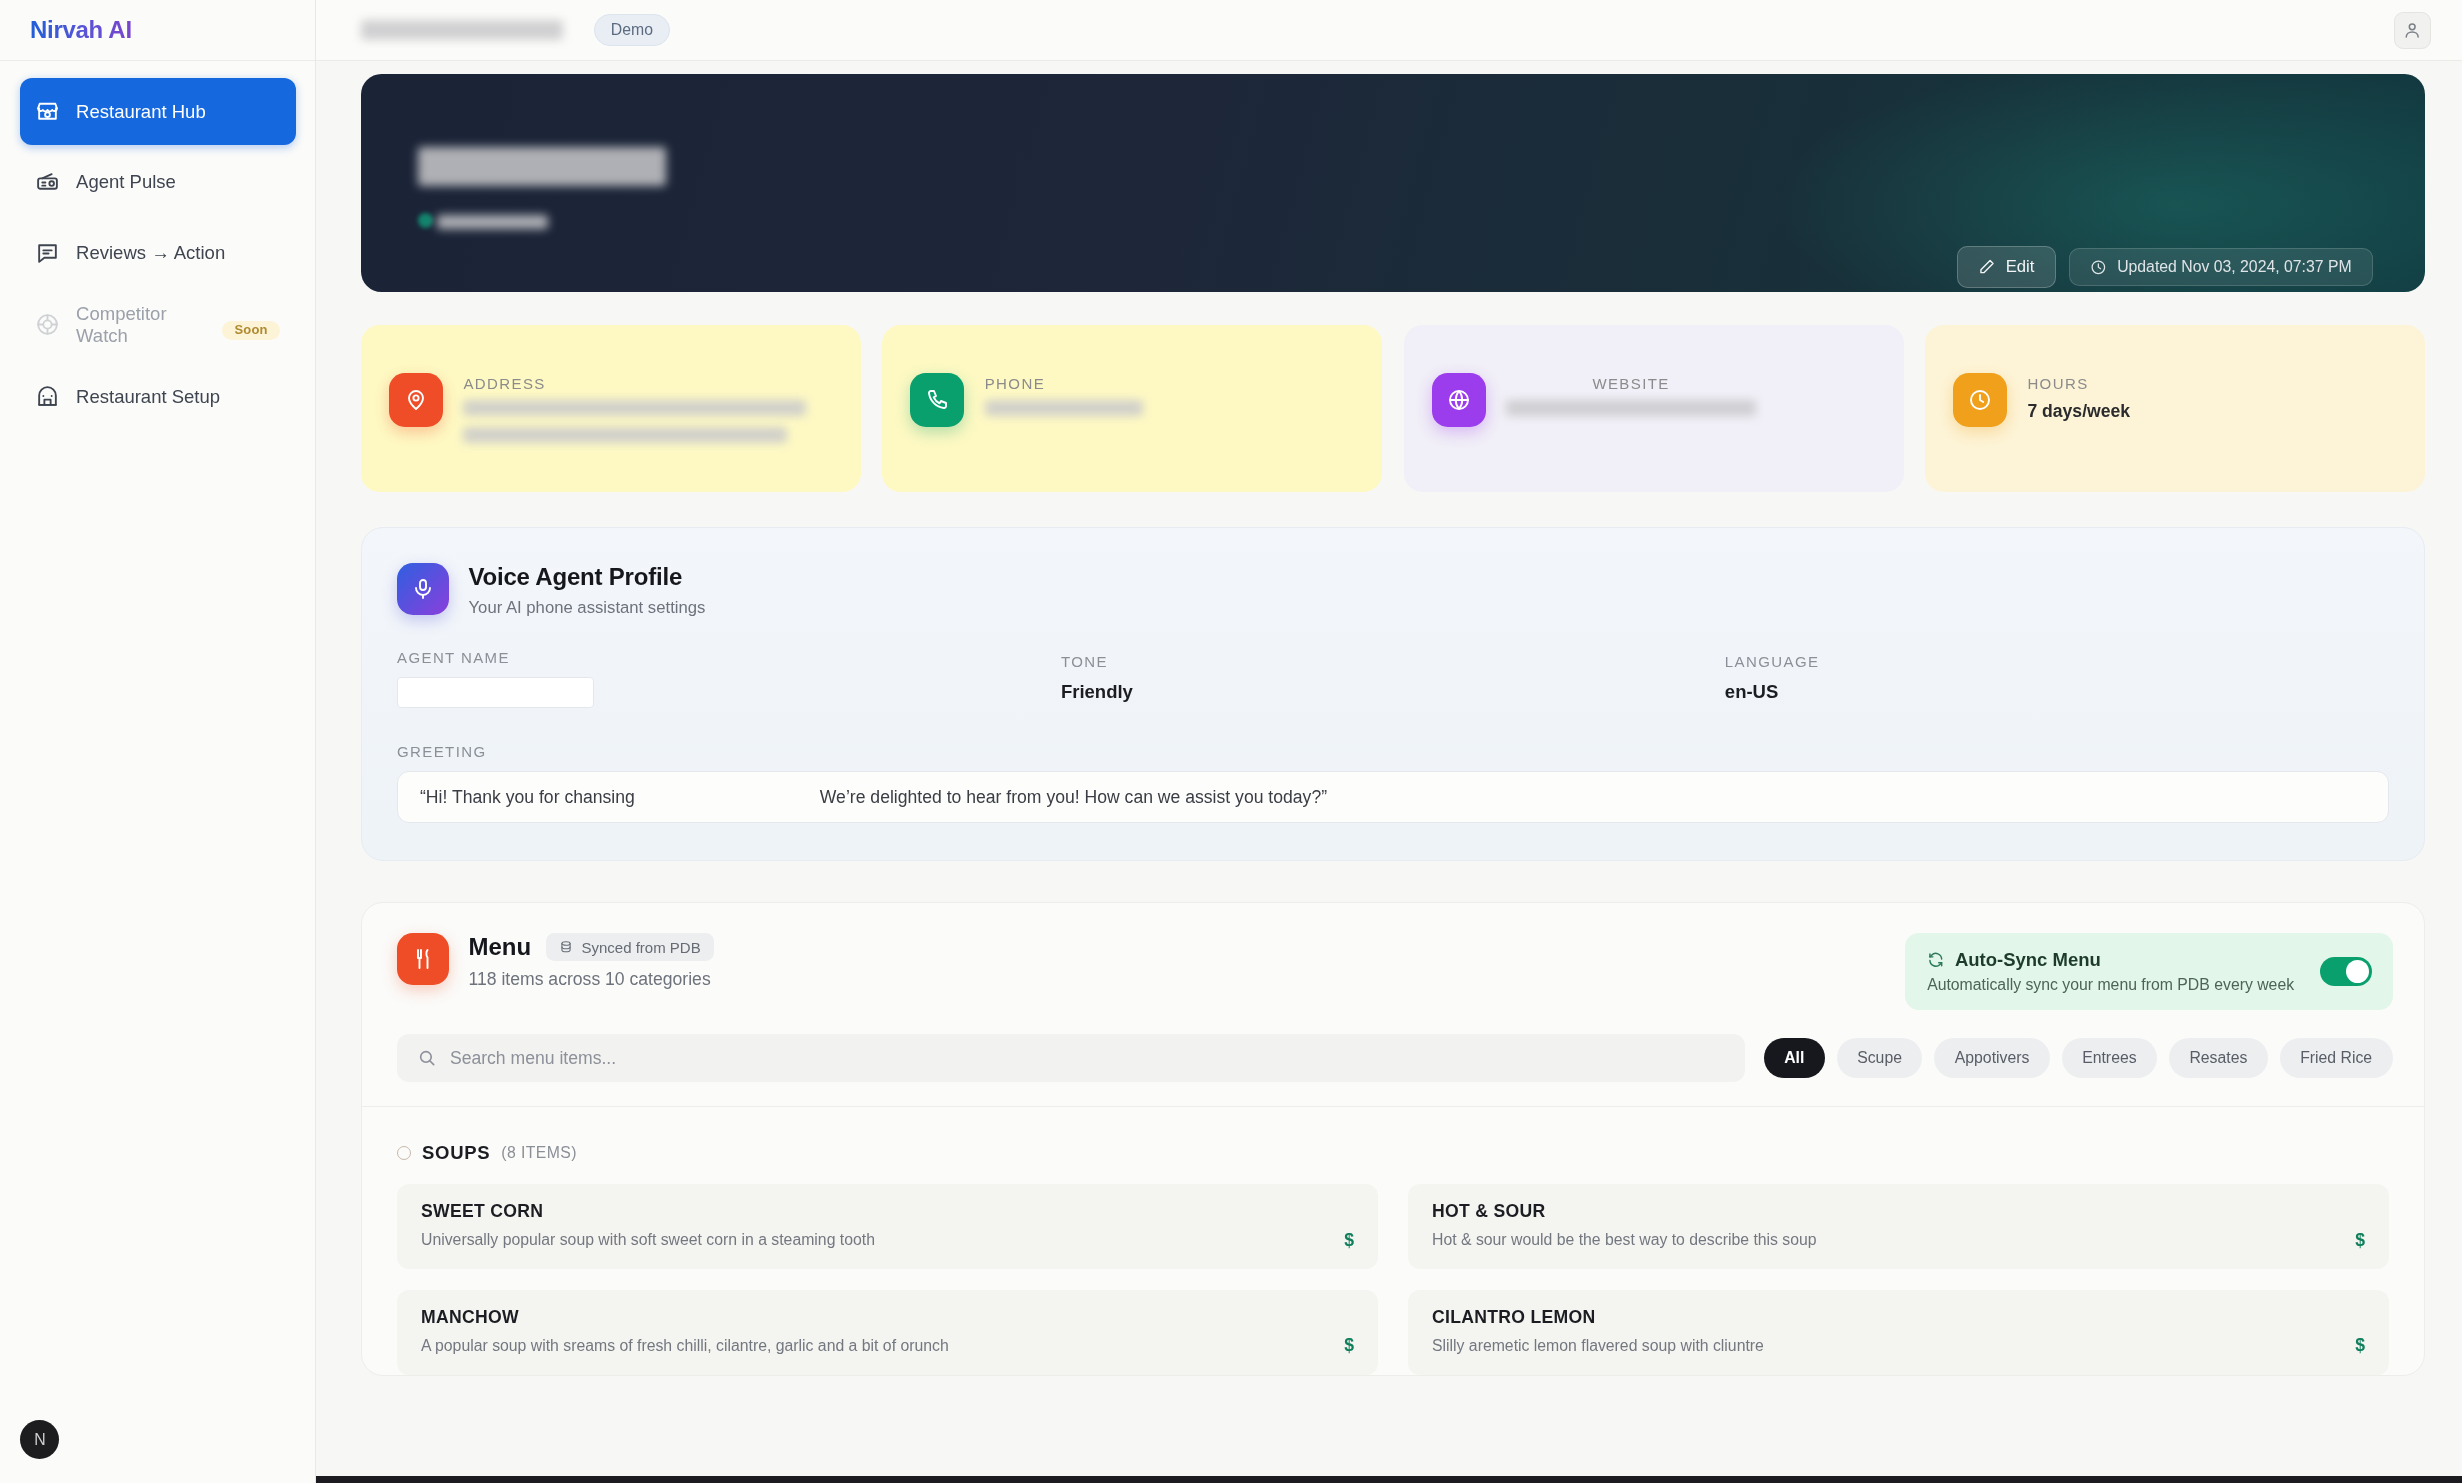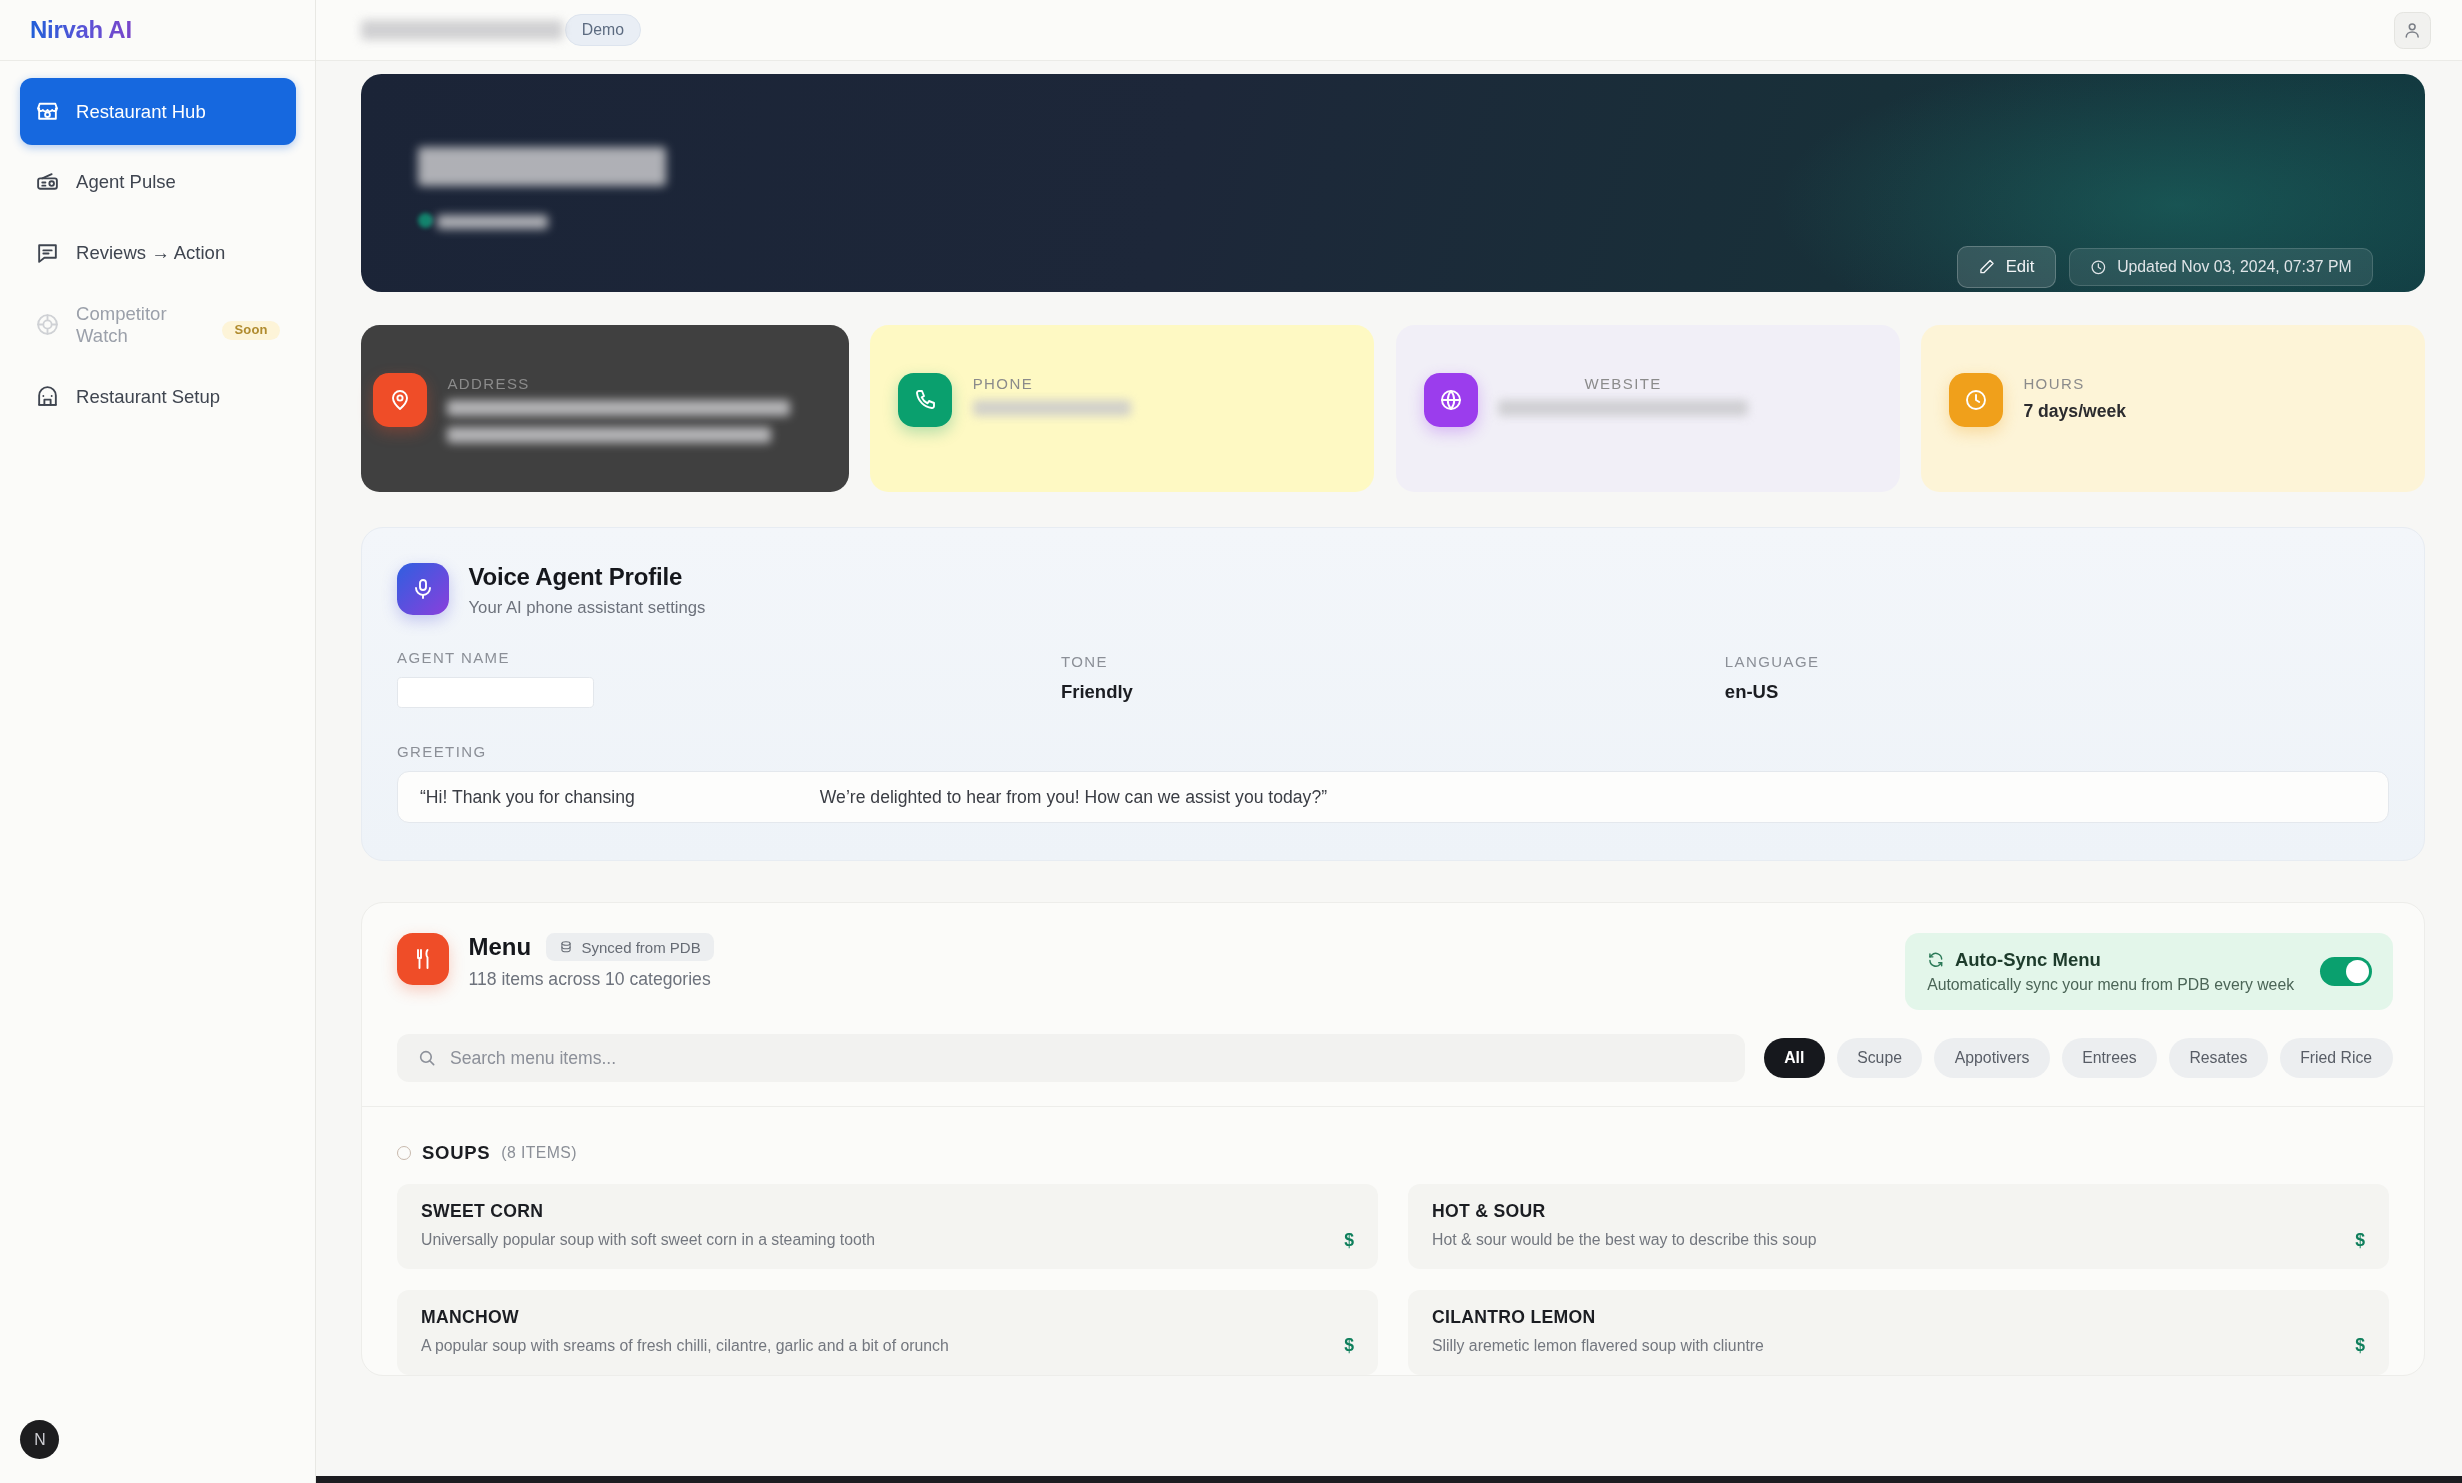--- a/index.html
+++ b/index.html
@@ -57,21 +57,21 @@
   .corner-orb {
     width: 39px; height: 39px; border-radius: 50%;
     background: #1d1d1f; color: #cfcfd4;
     display: flex; align-items: center; justify-content: center;
     font-size: 15.8px; margin: 0 0 24px 20.4px; cursor: pointer;
   }
 
   
   .main { flex: 1 1 auto; height: 1483px; background: #f7f7f5; position: relative; overflow: hidden; }
   .topbar {
-    height: 61px; display: flex; align-items: center; gap: 2px;
+    height: 61px; display: flex; align-items: center; gap: 31px;
     padding: 0 31.5px 0 45px;
     border-bottom: 0.9px solid #ebebe7; background: #fbfbf9;
   }
   .redact {
     background: #c9c9cc; border-radius: 3.7px; display: inline-block;
     filter: blur(4.6px); opacity: .85;
   }
   .topbar-title { width: 202px; height: 19.5px; }
   .chip-demo {
     background: #e9eef5; color: #5c6b80;
@@ -113,21 +113,21 @@
     color: #dfe4e7; font-size: 15.8px;
     padding: 9.3px 20.4px; border-radius: 10.2px;
   }
 
   
   .cards { display: flex; gap: 21.3px; margin: 33px 37px 0 45px; }
   .card {
     flex: 1 1 0; height: 167px; border-radius: 18.5px;
     padding: 48px 28px 0 28px; display: flex; gap: 20.4px; align-items: flex-start;
   }
-  .card.addr { background: #404040; padding-left: 12px; }
+  .card.addr { background: #fef9c3; }
   .card.phone{ background: #fef9c3; }
   .card.web  { background: #f1eff7; text-align: center; }
   .card.hours{ background: #fdf4d7; }
   .card-ico {
     width: 54px; height: 54px; flex: 0 0 54px; border-radius: 15.8px;
     display: flex; align-items: center; justify-content: center; color: #fff;
   }
   .card.addr  .card-ico { background: #ef4d28; box-shadow: 0 5.6px 15px rgba(239,77,40,.30); }
   .card.phone .card-ico { background: #0aa06e; box-shadow: 0 5.6px 15px rgba(10,160,110,.30); }
   .card.web   .card-ico { background: #9b3ded; box-shadow: 0 5.6px 15px rgba(155,61,237,.30); }

